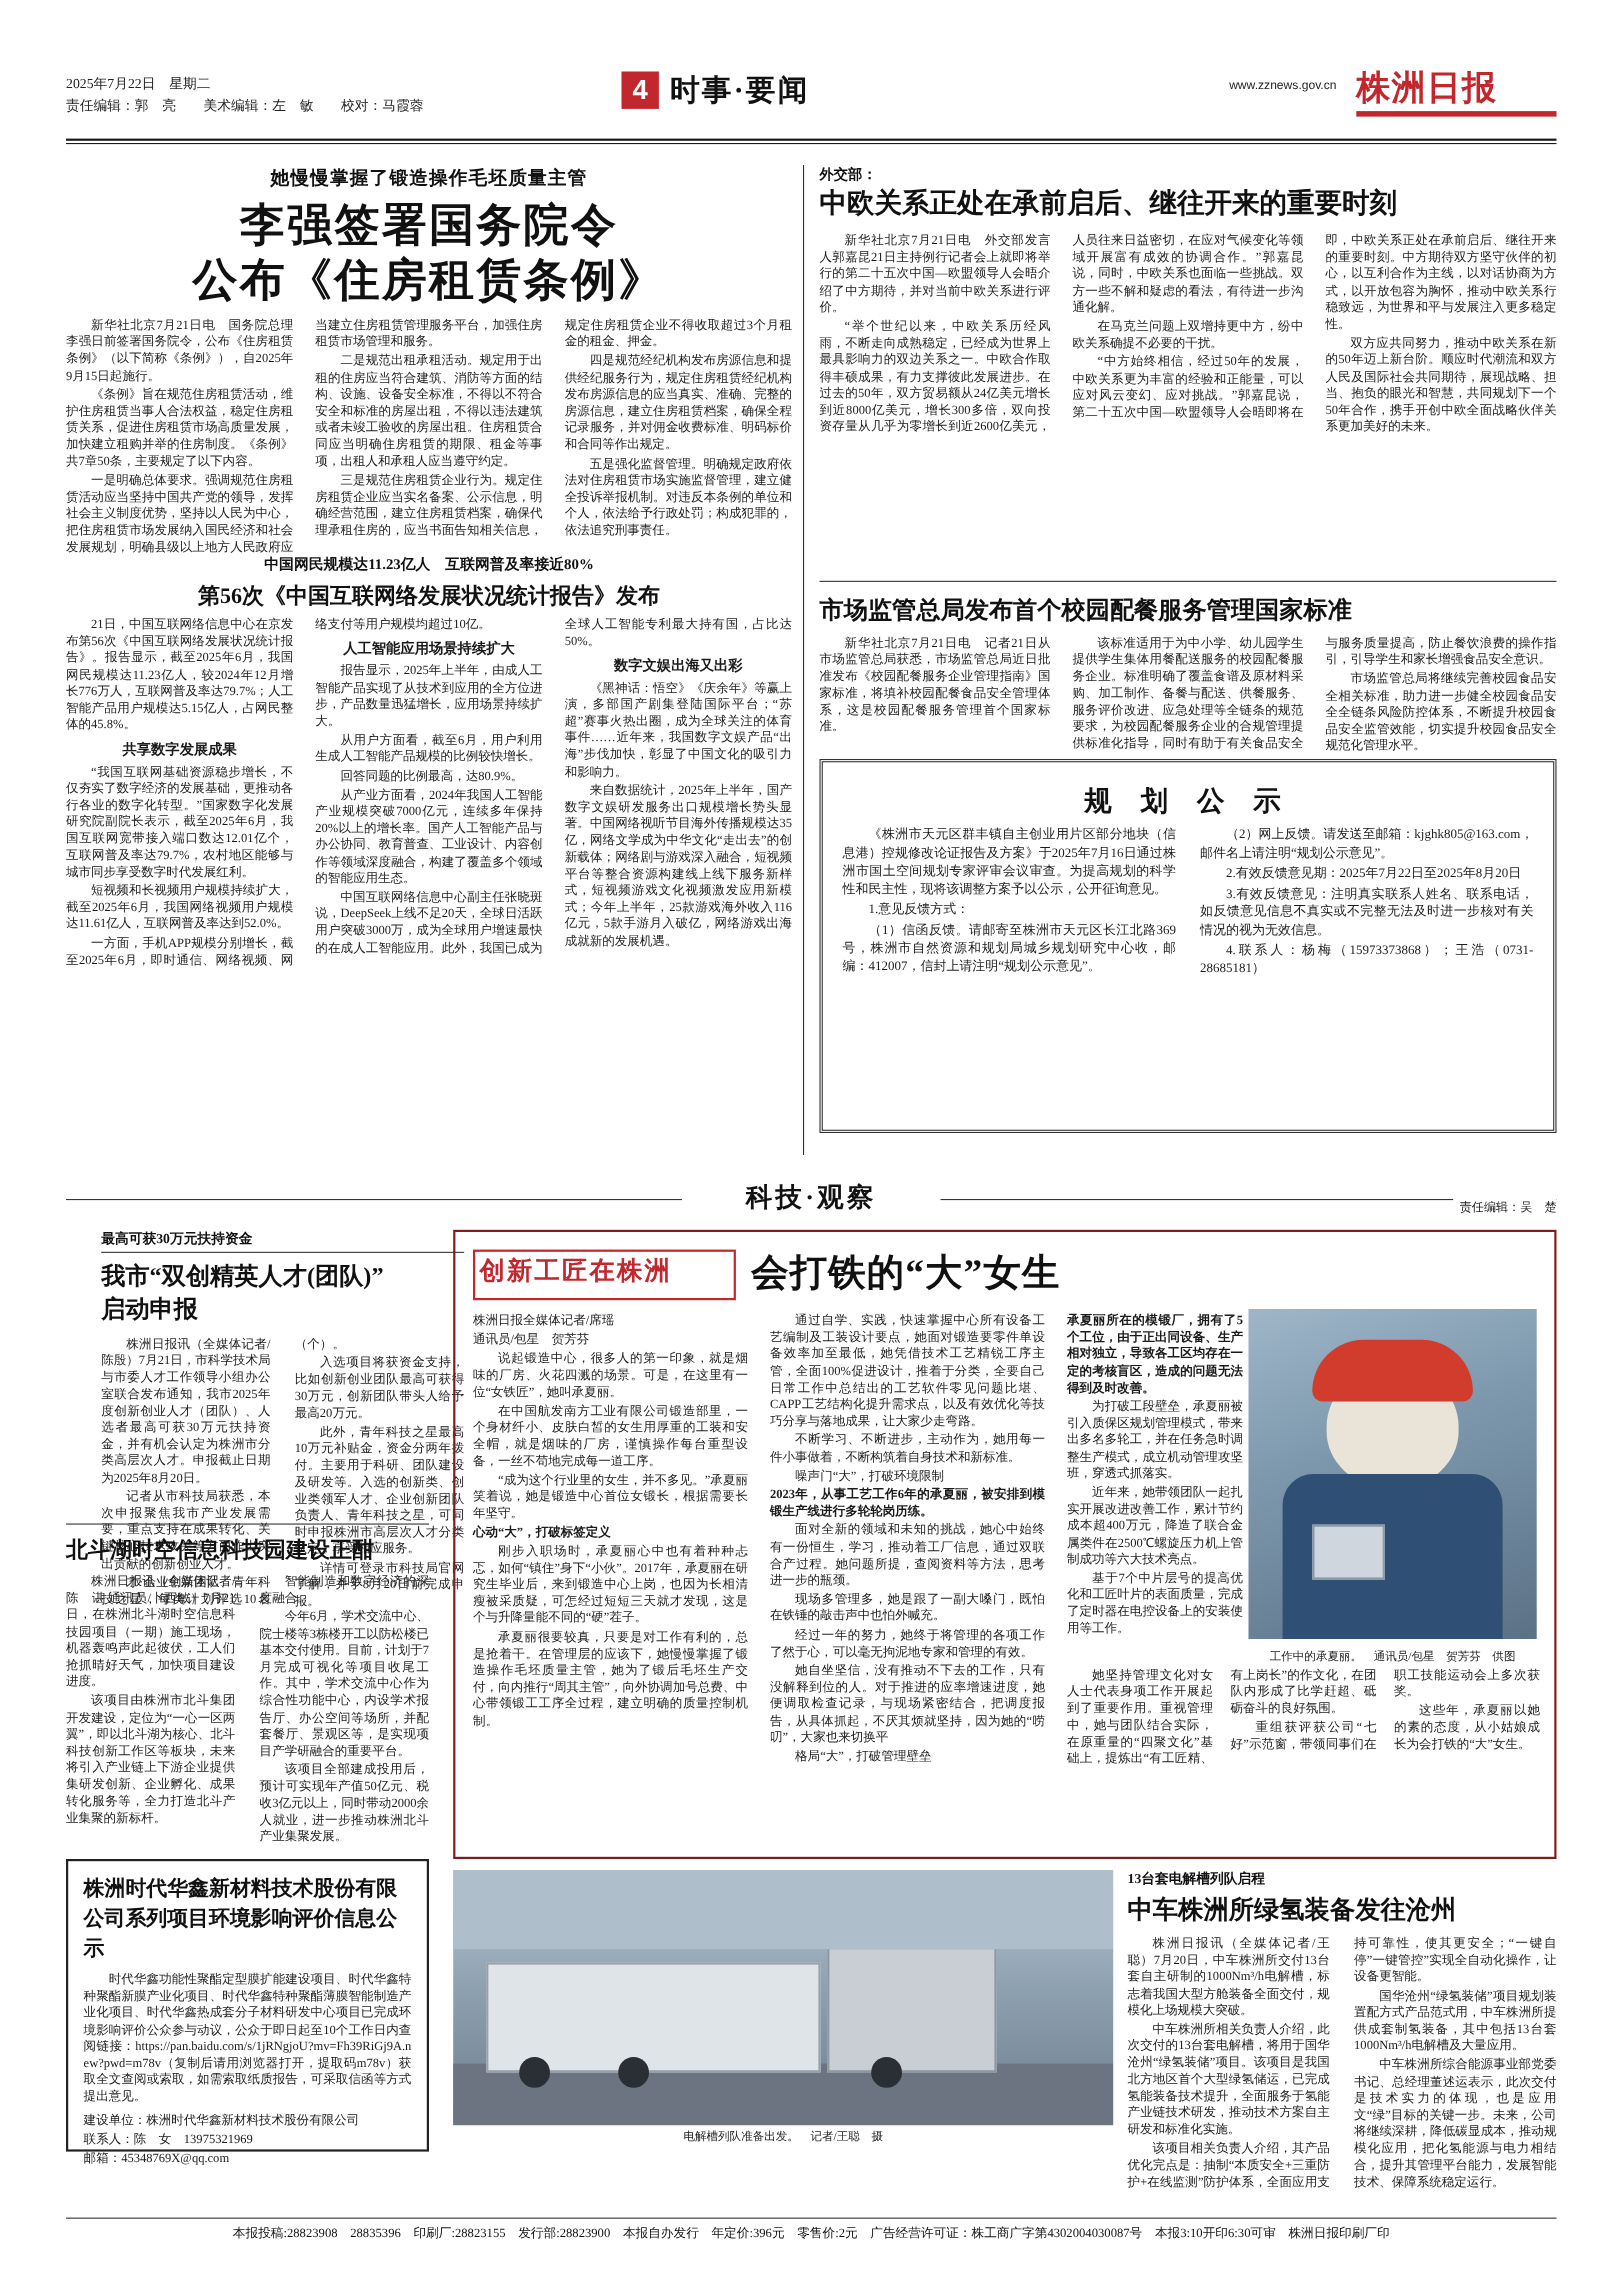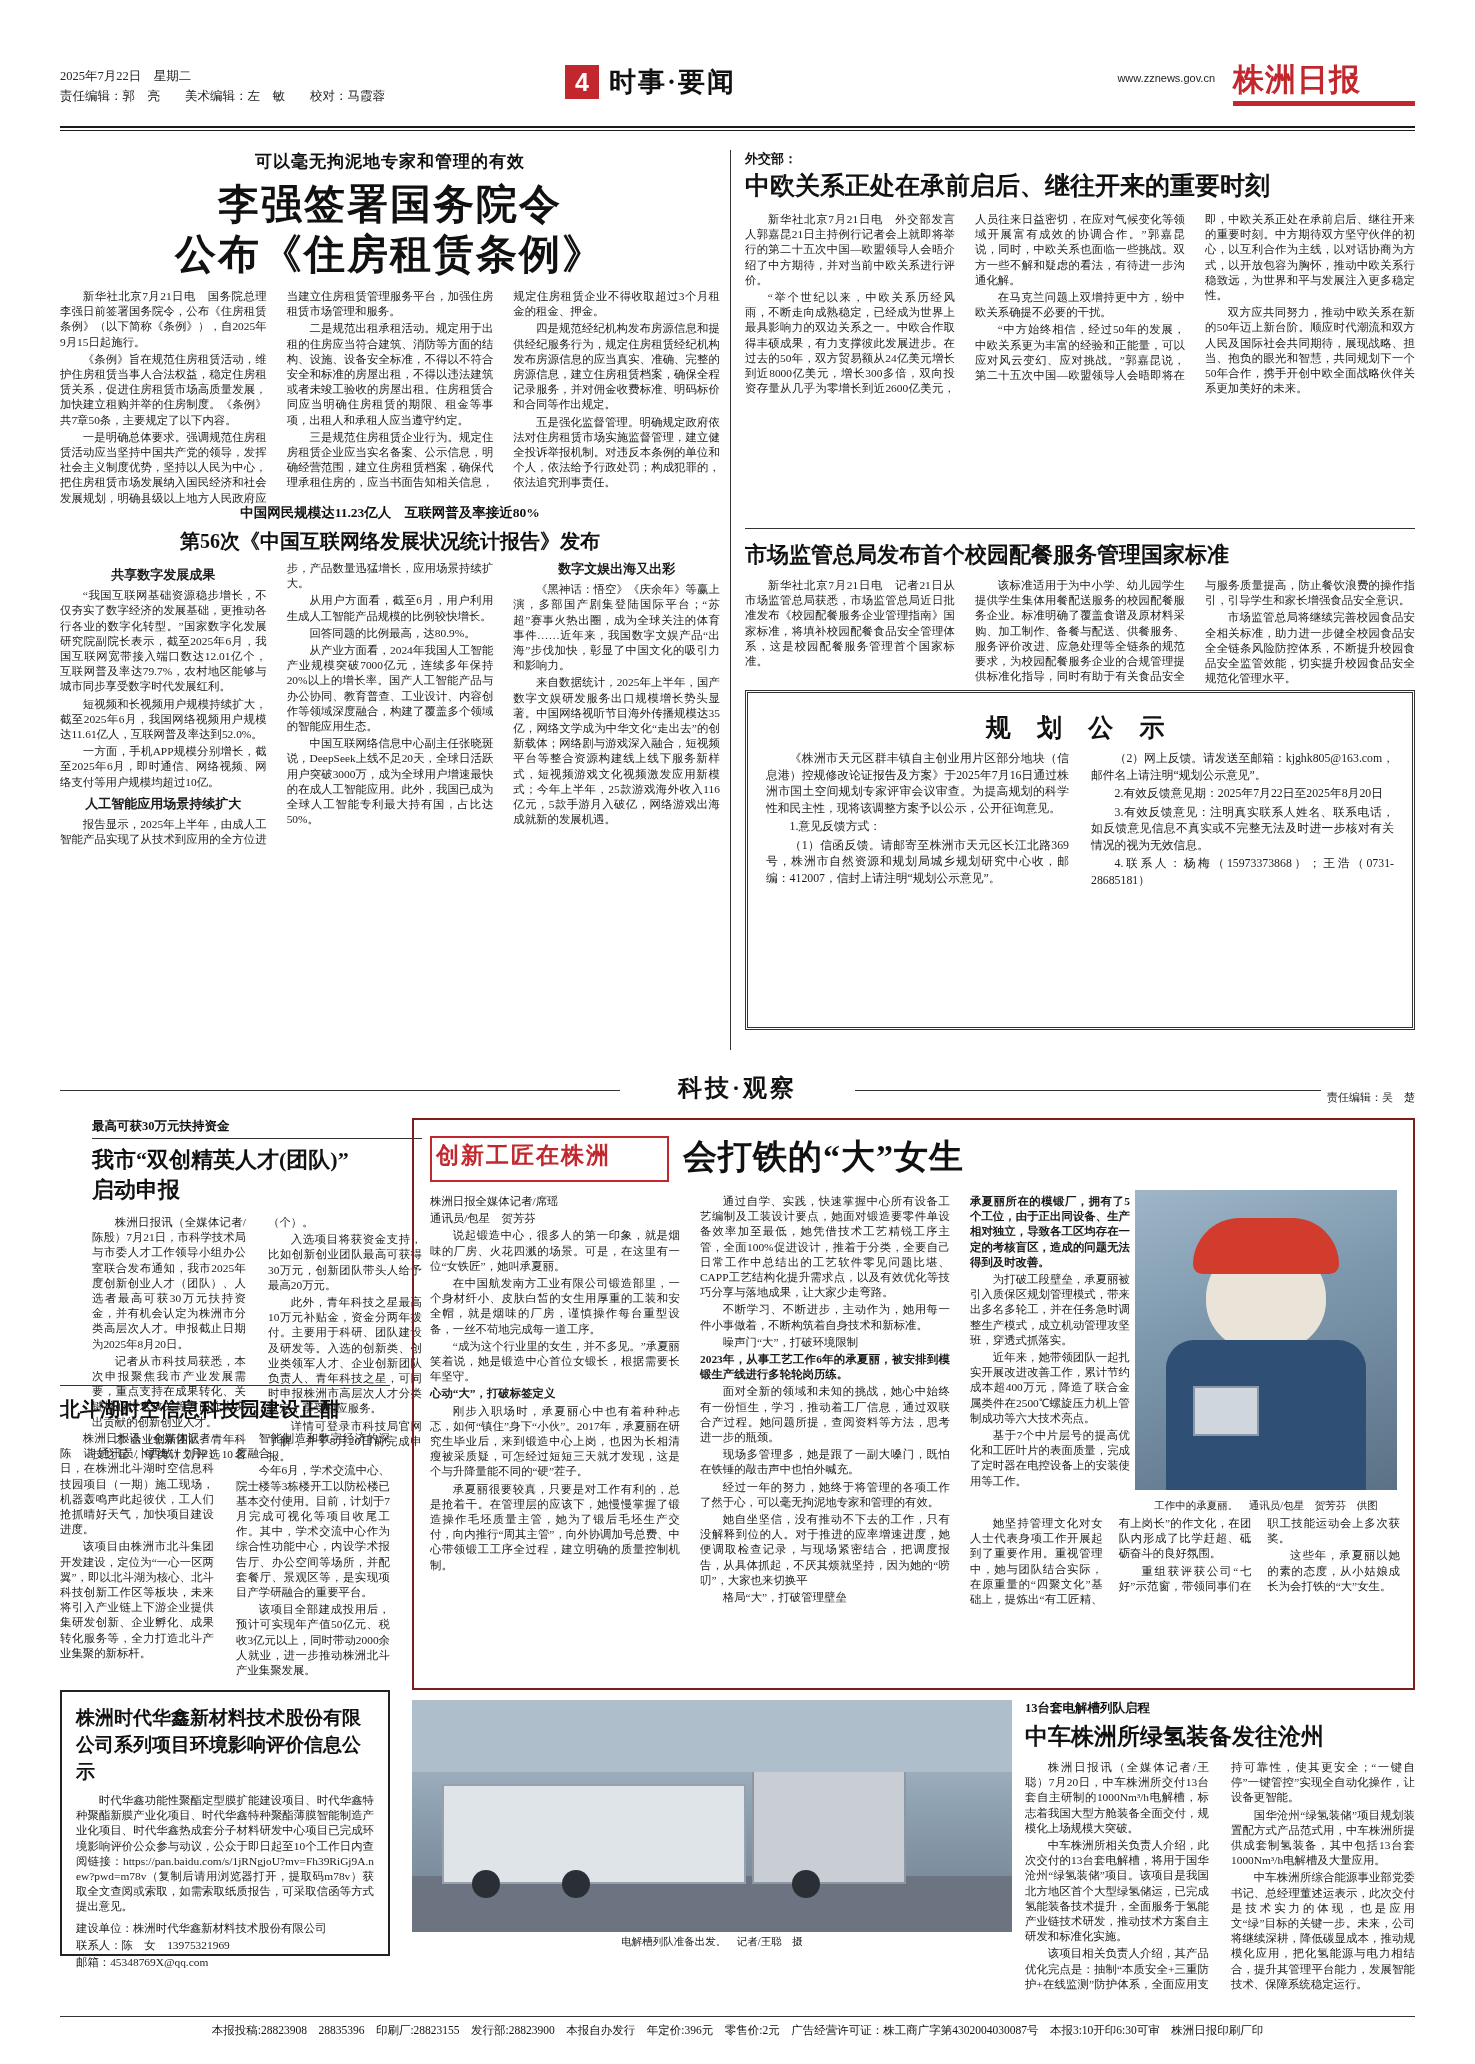--- a/index.html
+++ b/index.html
@@ -70,39 +70,40 @@
     <div class="mh-url">www.zznews.gov.cn</div>
     <div class="logo">
       <div class="lg-txt">株洲日报</div>
       <div class="lg-bar"></div>
     </div>
   </div>
   <div class="rule-top"></div>
   <div class="rule-top2"></div>
 
   <div class="col" style="left:60px;top:150px;width:660px;">
-    <h2 class="shoulder">可以毫无拘泥地专家和管理的有效</h2>
+    <h2 class="shoulder">她慢慢掌握了锻造操作毛坯质量主管</h2>
     <h1 class="main">李强签署国务院令</h1>
     <h1 class="main">公布《住房租赁条例》</h1>
 
     <div class="c3" style="margin-top:10px;">
       <p class="tx">新华社北京7月21日电　国务院总理李强日前签署国务院令，公布《住房租赁条例》（以下简称《条例》），自2025年9月15日起施行。</p>
       <p class="tx">《条例》旨在规范住房租赁活动，维护住房租赁当事人合法权益，稳定住房租赁关系，促进住房租赁市场高质量发展，加快建立租购并举的住房制度。《条例》共7章50条，主要规定了以下内容。</p>
       <p class="tx">一是明确总体要求。强调规范住房租赁活动应当坚持中国共产党的领导，发挥社会主义制度优势，坚持以人民为中心，把住房租赁市场发展纳入国民经济和社会发展规划，明确县级以上地方人民政府应当建立住房租赁管理服务平台，加强住房租赁市场管理和服务。</p>
       <p class="tx">二是规范出租承租活动。规定用于出租的住房应当符合建筑、消防等方面的结构、设施、设备安全标准，不得以不符合安全和标准的房屋出租，不得以违法建筑或者未竣工验收的房屋出租。住房租赁合同应当明确住房租赁的期限、租金等事项，出租人和承租人应当遵守约定。</p>
       <p class="tx">三是规范住房租赁企业行为。规定住房租赁企业应当实名备案、公示信息，明确经营范围，建立住房租赁档案，确保代理承租住房的，应当书面告知相关信息，规定住房租赁企业不得收取超过3个月租金的租金、押金。</p>
       <p class="tx">四是规范经纪机构发布房源信息和提供经纪服务行为，规定住房租赁经纪机构发布房源信息的应当真实、准确、完整的房源信息，建立住房租赁档案，确保全程记录服务，并对佣金收费标准、明码标价和合同等作出规定。</p>
       <p class="tx">五是强化监督管理。明确规定政府依法对住房租赁市场实施监督管理，建立健全投诉举报机制。对违反本条例的单位和个人，依法给予行政处罚；构成犯罪的，依法追究刑事责任。</p>
     </div>
   </div>
 
   <div class="col" style="left:60px;top:500px;width:660px;">
     <div class="subttl">中国网民规模达11.23亿人　互联网普及率接近80%</div>
     <h3 class="sub">第56次《中国互联网络发展状况统计报告》发布</h3>
     <div class="c3" style="margin-top:6px;">
+      <p class="tx">21日，中国互联网络信息中心在京发布第56次《中国互联网络发展状况统计报告》。报告显示，截至2025年6月，我国网民规模达11.23亿人，较2024年12月增长776万人，互联网普及率达79.7%；人工智能产品用户规模达5.15亿人，占网民整体的45.8%。</p>
       <p class="tx" style="text-align:center;text-indent:0;font-weight:bold;font-size:13px;margin:6px 0;">共享数字发展成果</p>
       <p class="tx">“我国互联网基础资源稳步增长，不仅夯实了数字经济的发展基础，更推动各行各业的数字化转型。”国家数字化发展研究院副院长表示，截至2025年6月，我国互联网宽带接入端口数达12.01亿个，互联网普及率达79.7%，农村地区能够与城市同步享受数字时代发展红利。</p>
       <p class="tx">短视频和长视频用户规模持续扩大，截至2025年6月，我国网络视频用户规模达11.61亿人，互联网普及率达到52.0%。</p>
       <p class="tx">一方面，手机APP规模分别增长，截至2025年6月，即时通信、网络视频、网络支付等用户规模均超过10亿。</p>
       <p class="tx" style="text-align:center;text-indent:0;font-weight:bold;font-size:13px;margin:6px 0;">人工智能应用场景持续扩大</p>
       <p class="tx">报告显示，2025年上半年，由成人工智能产品实现了从技术到应用的全方位进步，产品数量迅猛增长，应用场景持续扩大。</p>
       <p class="tx">从用户方面看，截至6月，用户利用生成人工智能产品规模的比例较快增长。</p>
       <p class="tx">回答同题的比例最高，达80.9%。</p>
       <p class="tx">从产业方面看，2024年我国人工智能产业规模突破7000亿元，连续多年保持20%以上的增长率。国产人工智能产品与办公协同、教育普查、工业设计、内容创作等领域深度融合，构建了覆盖多个领域的智能应用生态。</p>
       <p class="tx">中国互联网络信息中心副主任张晓斑说，DeepSeek上线不足20天，全球日活跃用户突破3000万，成为全球用户增速最快的在成人工智能应用。此外，我国已成为全球人工智能专利最大持有国，占比达50%。</p>

